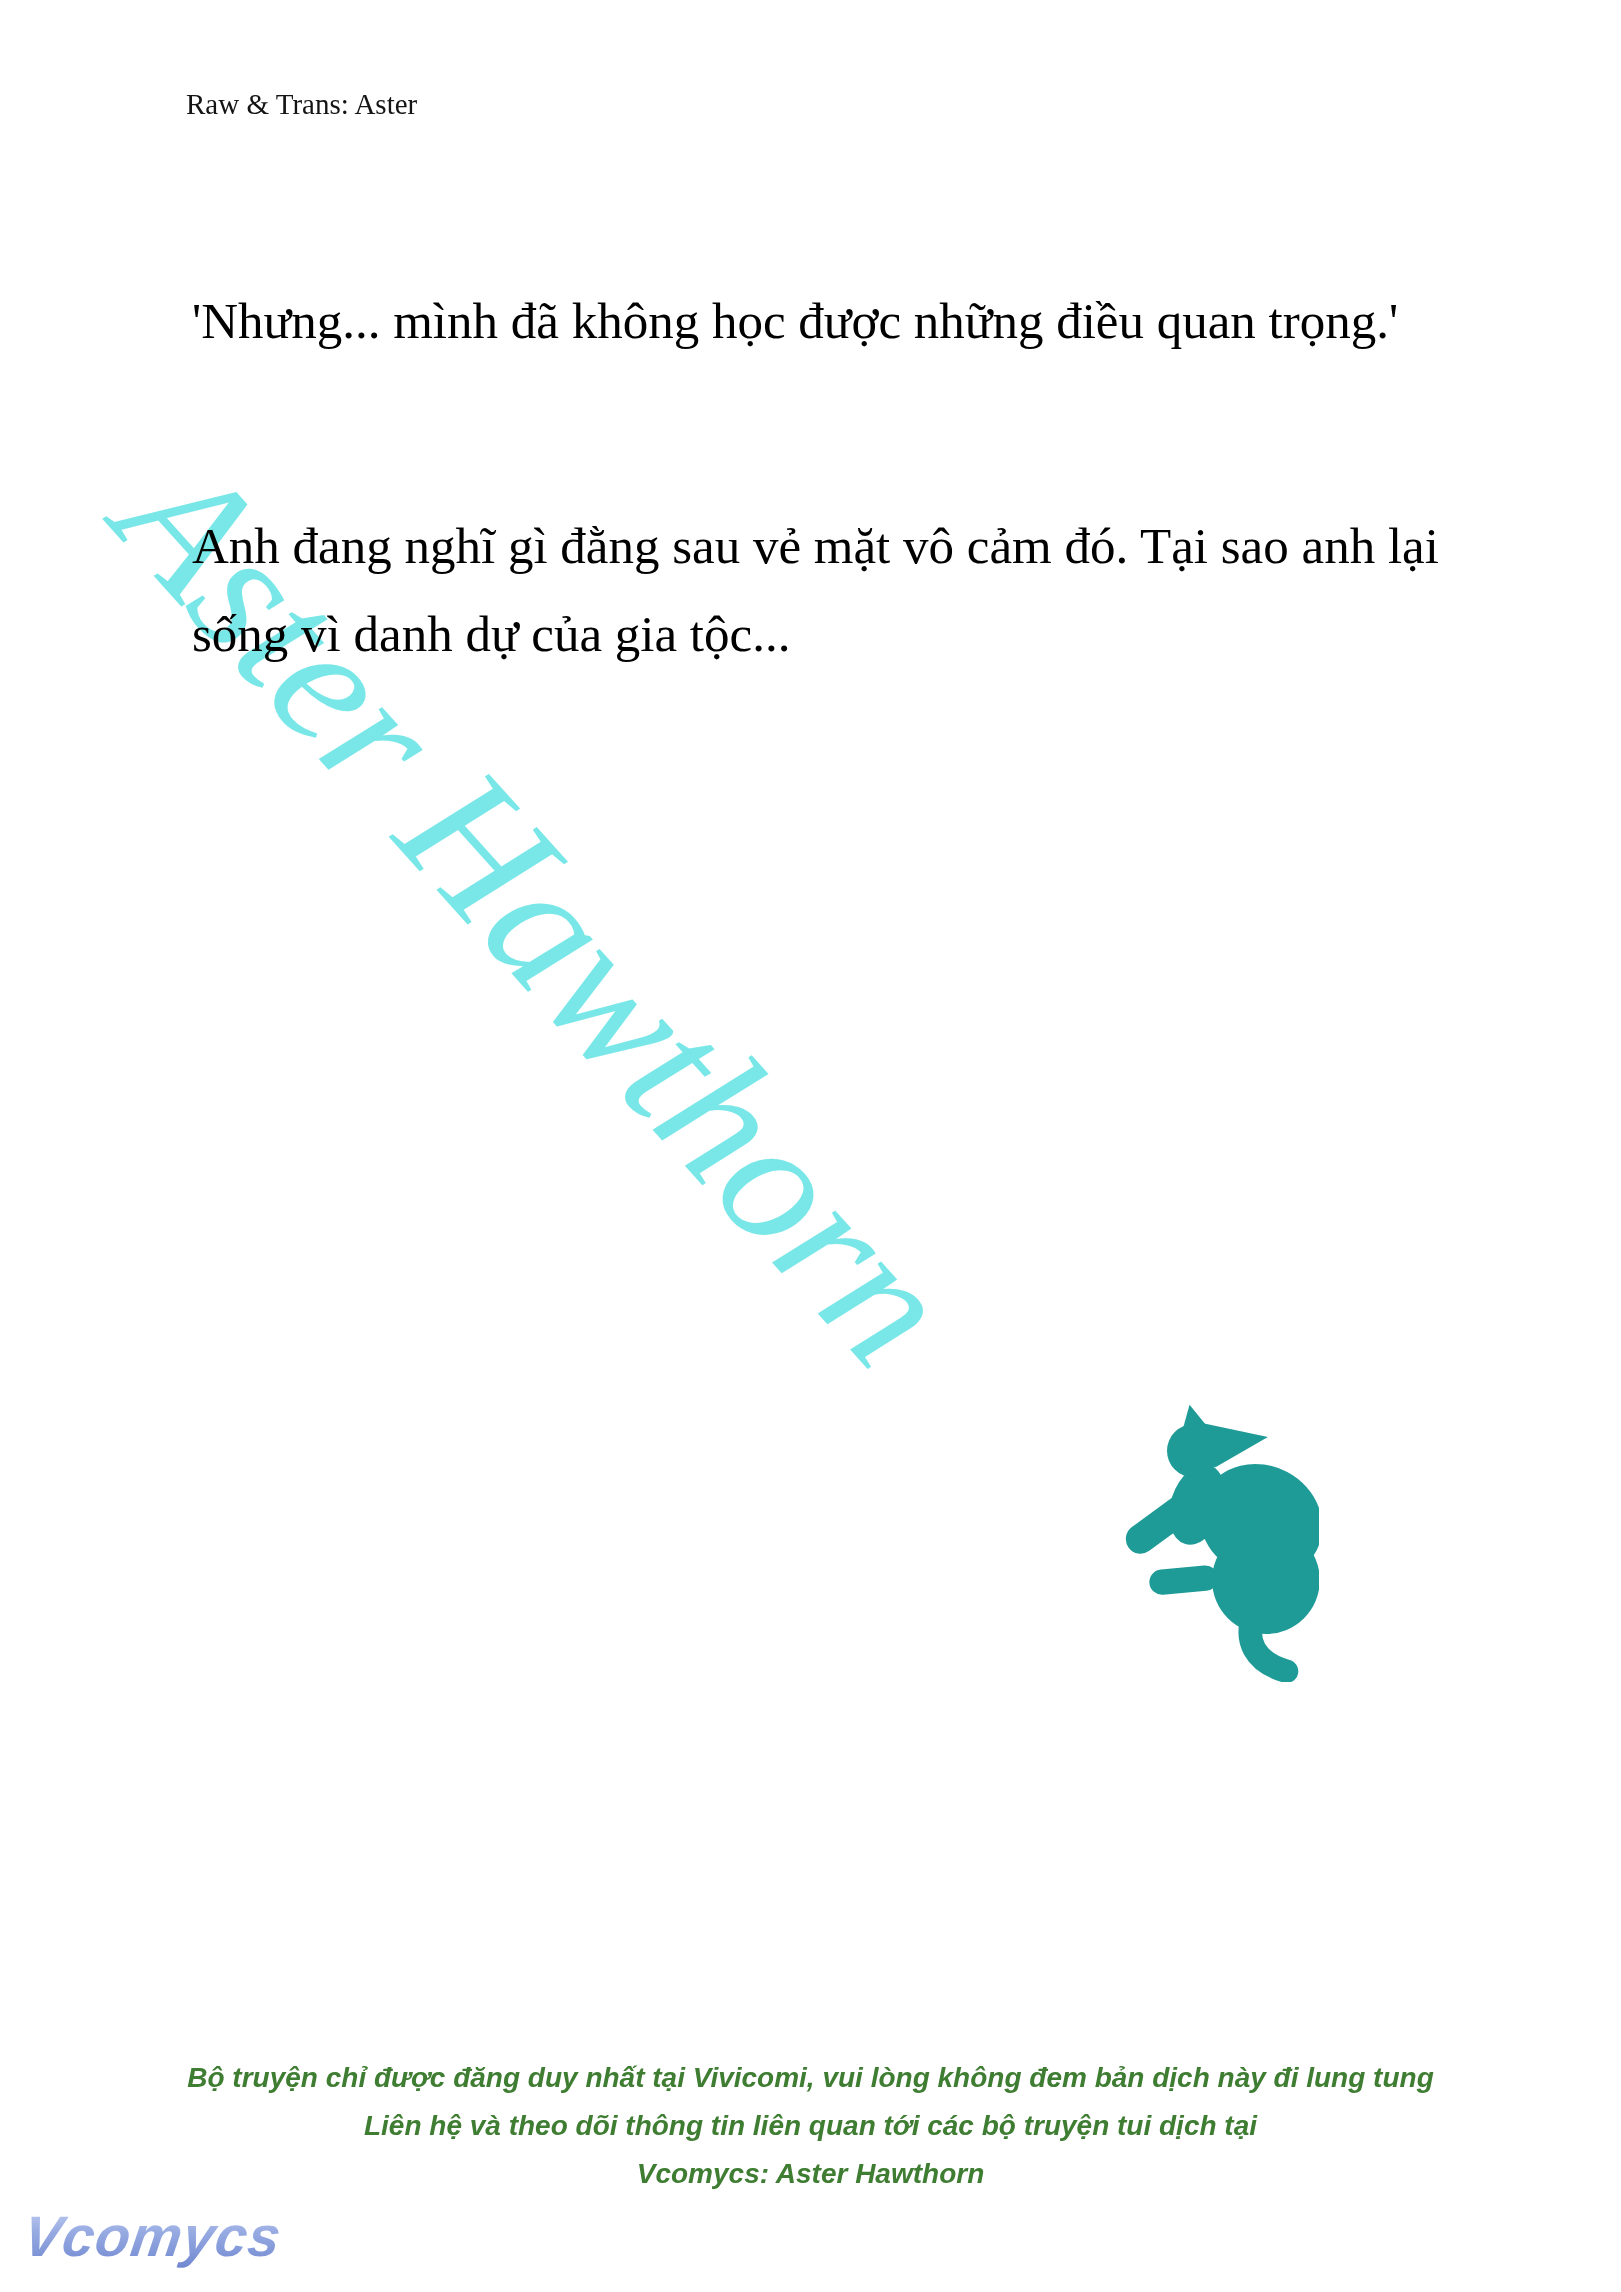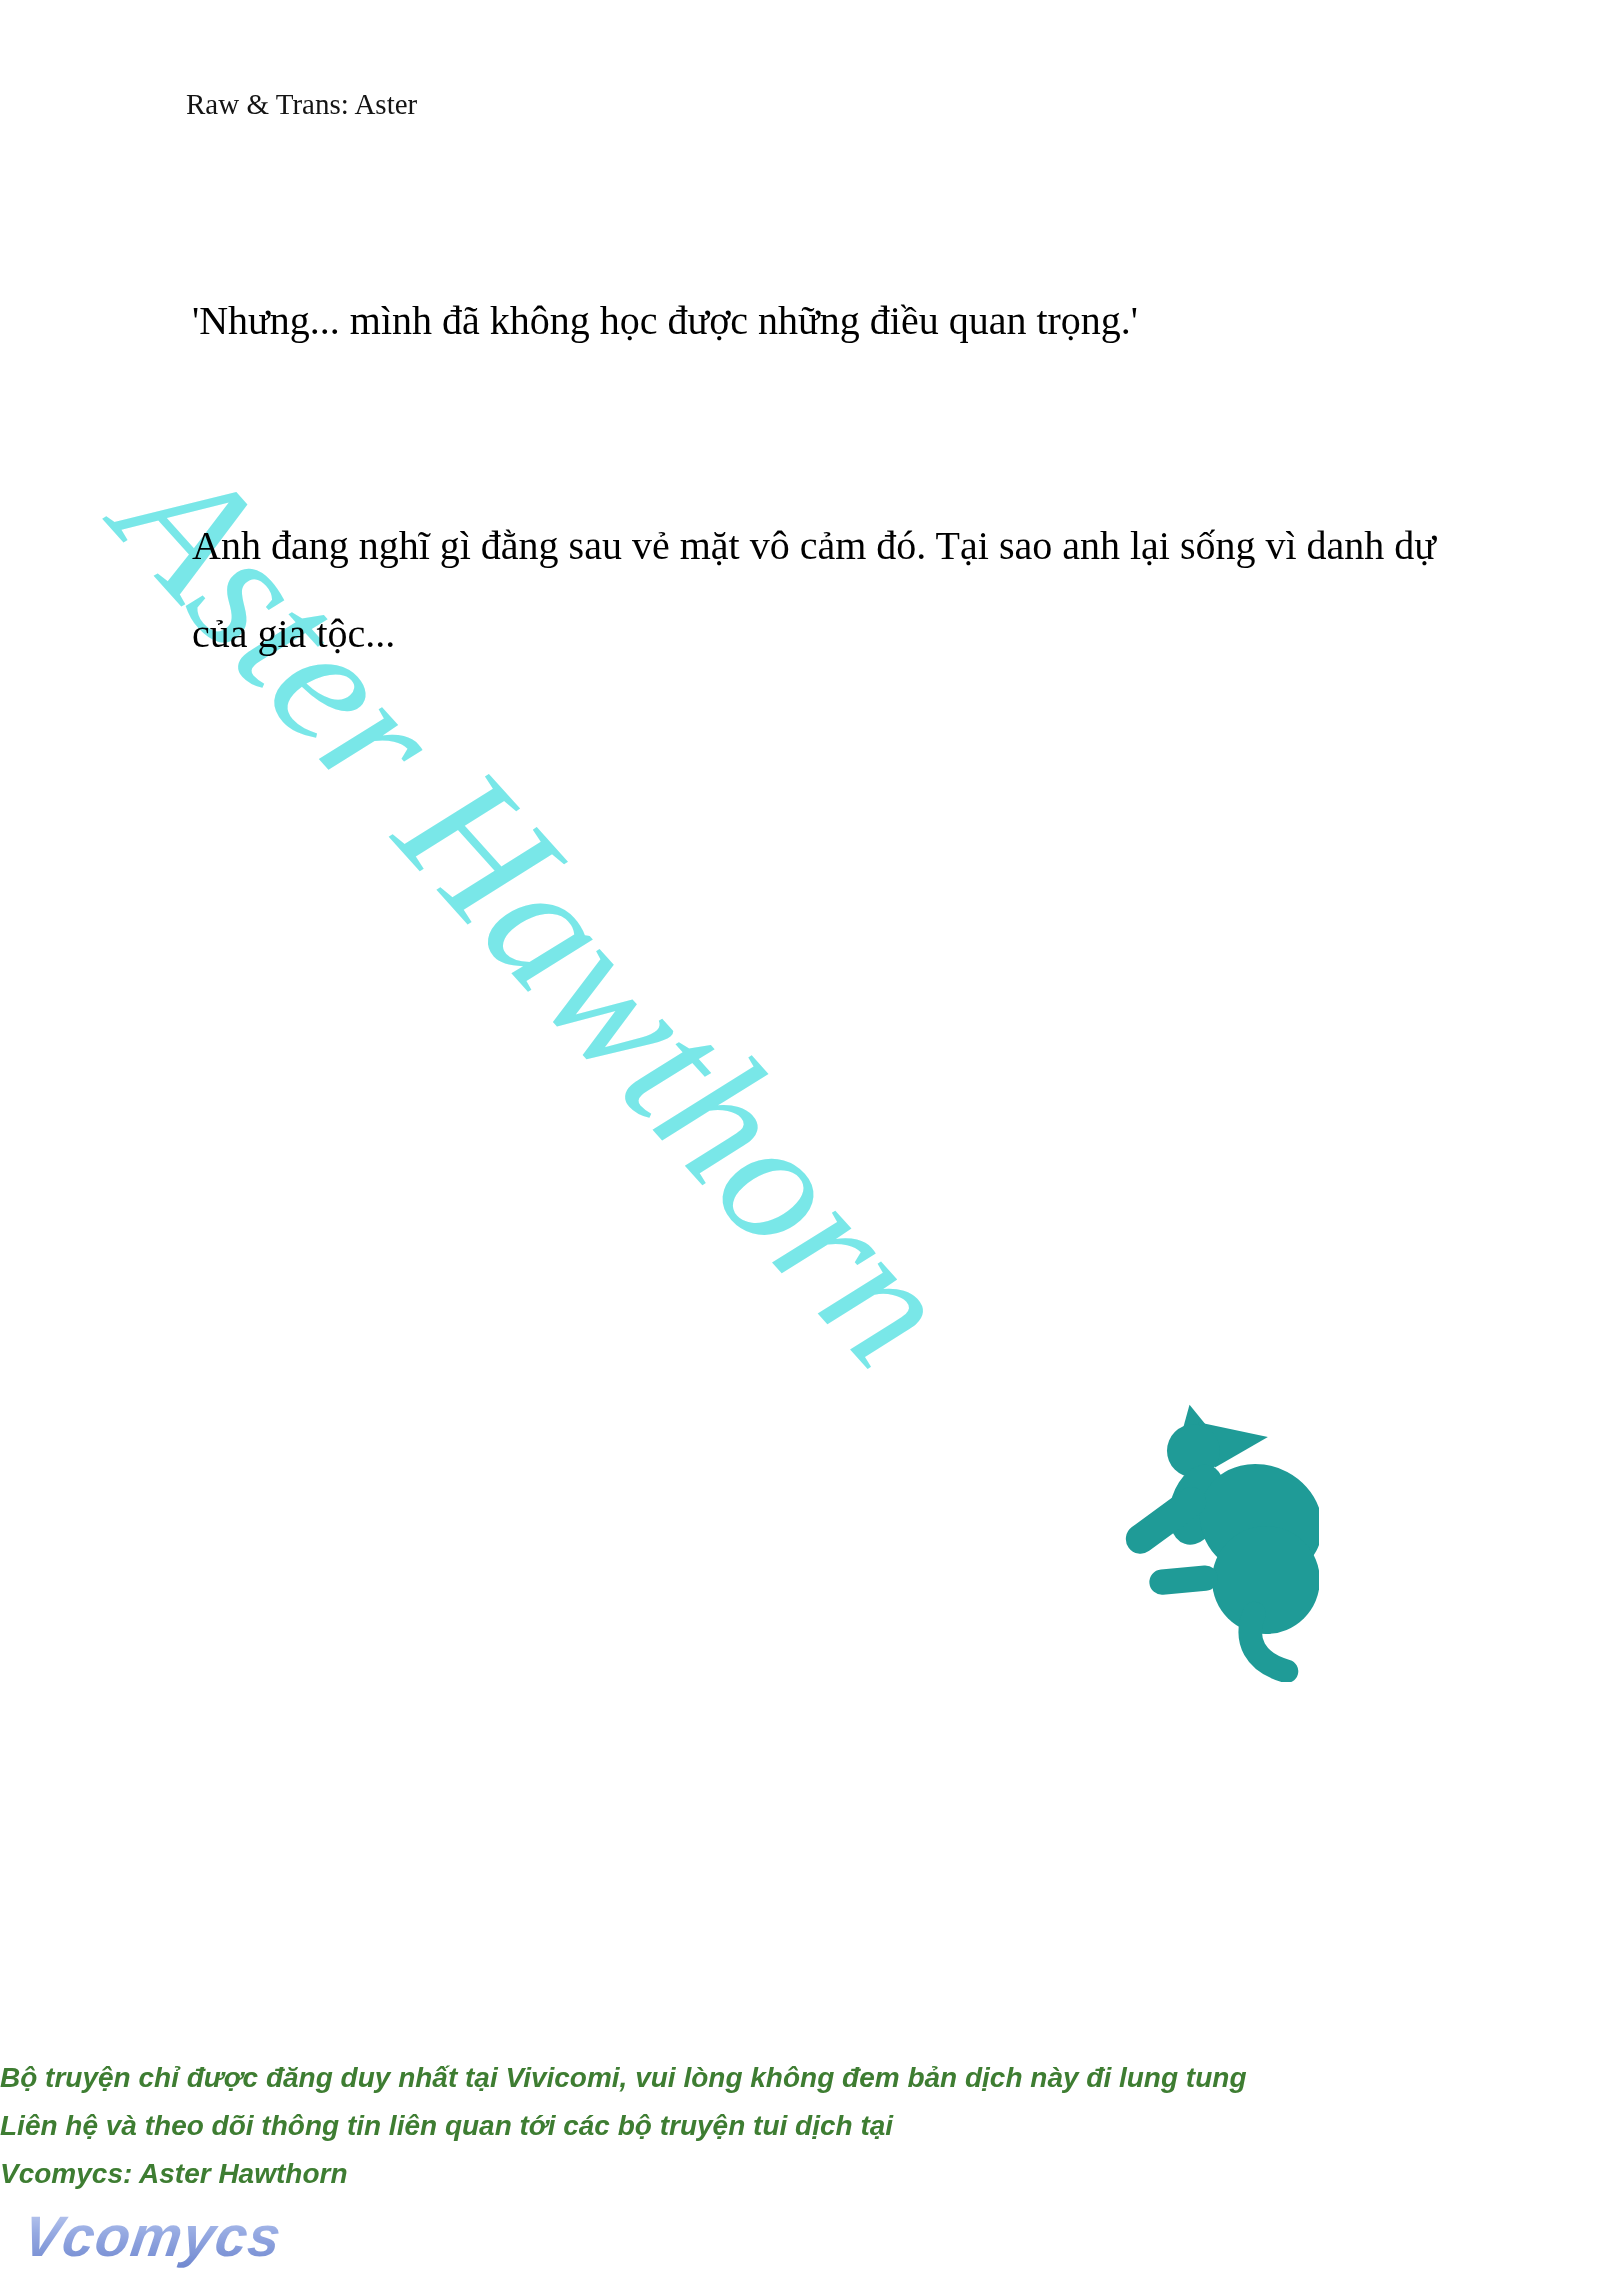--- a/index.html
+++ b/index.html
@@ -17,21 +17,21 @@
     font-family: Liberation Serif, serif;
     font-size: 29px; color: #141414;
     z-index: 3;
   }
 
   .content {
     position: absolute; left: 192px; top: 277px; width: 1251px;
     z-index: 2;
   }
   .content p {
-    font-size: 40px; line-height: 88px;
+    font-size: 51px; line-height: 88px;
     margin: 0 0 137px 0;
     color: #000000;
   }
 
   .watermark {
     position: absolute; left: 230px; top: 417px;
     z-index: 1;
     font-family: "Liberation Serif", serif;
     font-style: italic;
     font-size: 178px;
@@ -44,20 +44,21 @@
 
   .cat {
     position: absolute; left: 1111px; top: 1392px;
     z-index: 1;
   }
   .cat-fill { fill: #1f9b97; }
   .cat-stroke { stroke: #1f9b97; fill: none; }
 
   .footer {
     position: absolute; left: 0; top: 2054px; width: 100%;
+    text-align: center;
     z-index: 3;
     font-family: "Liberation Sans", sans-serif;
     font-style: italic; font-weight: bold;
     font-size: 28px; line-height: 48px;
     color: #3e7d32;
   }
   .footer div { margin: 0; }
 
   .logo {
     position: absolute; left: 23.5px; top: 2203px;

